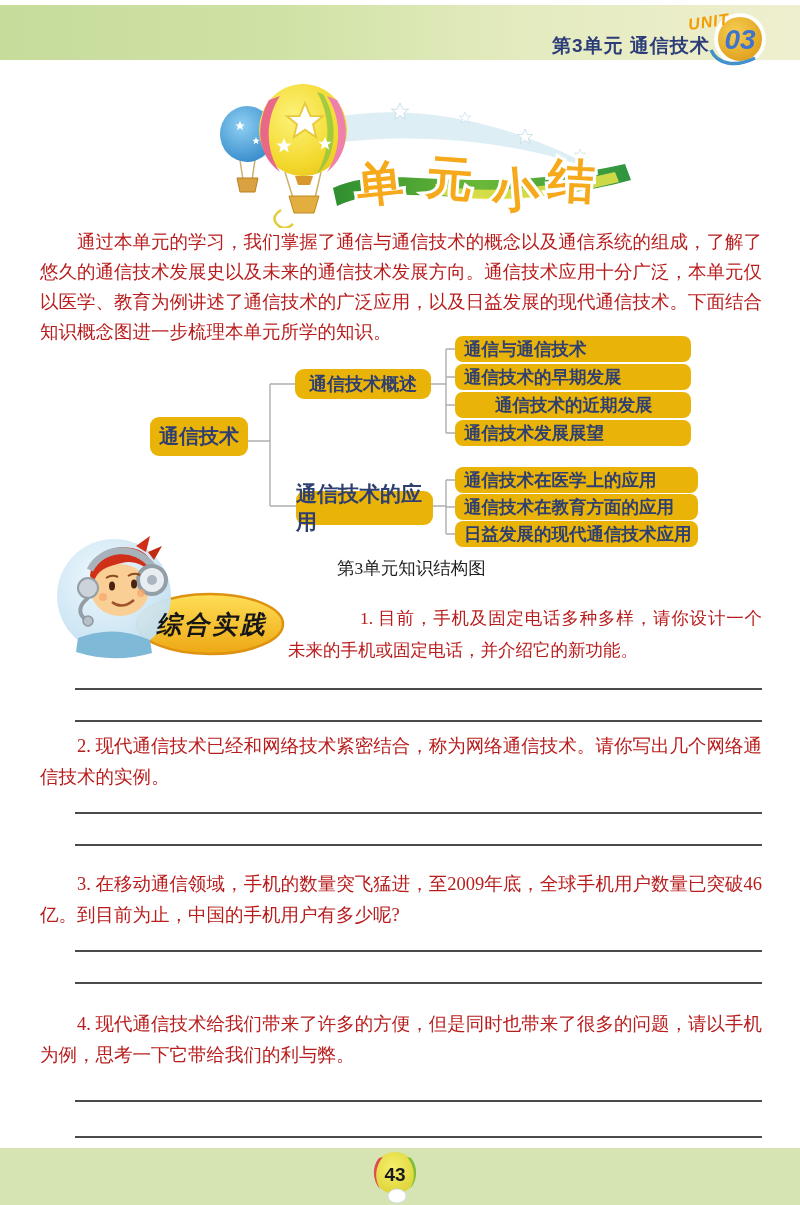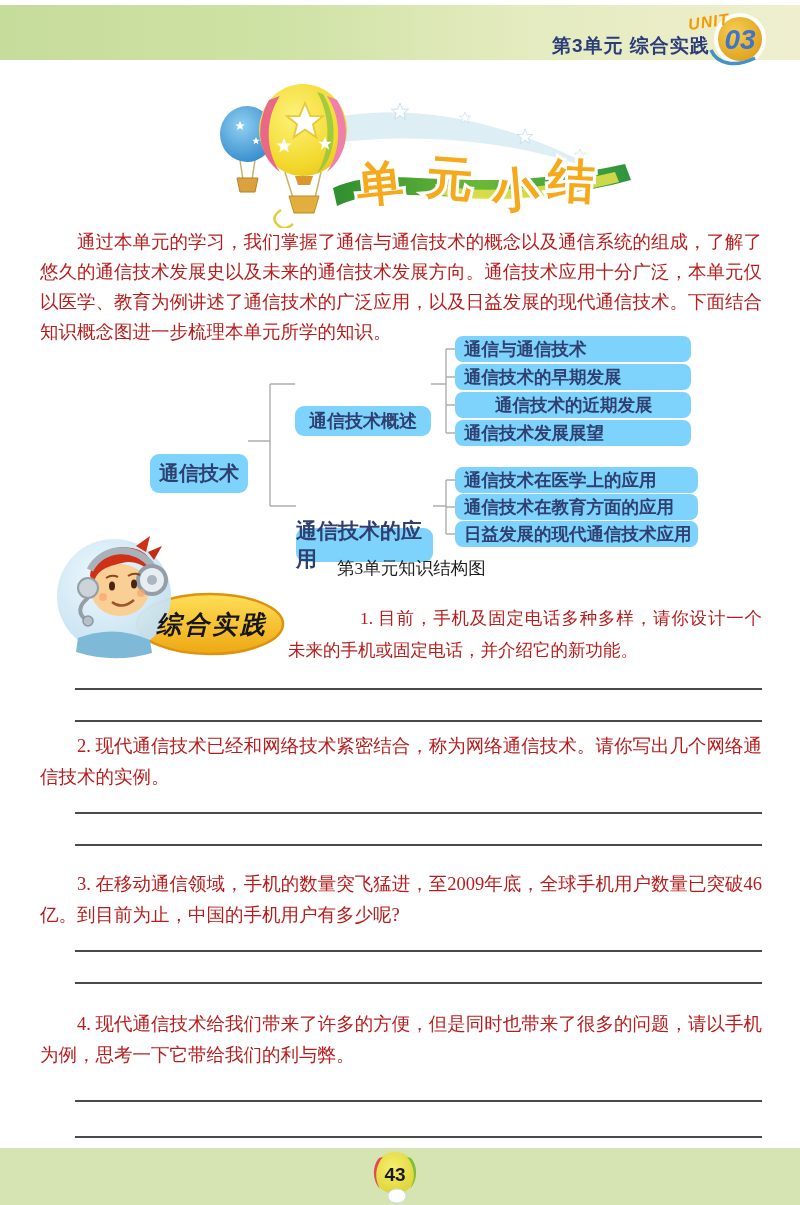--- a/index.html
+++ b/index.html
@@ -15,38 +15,38 @@
   .para{position:absolute;color:#b91c1c;text-align:justify;}
   .intro{left:40px;top:227px;width:722px;font-size:18.5px;line-height:30px;text-indent:2em;}
   .q{font-size:18.5px;line-height:31px;}
   .q1{left:288px;top:602px;width:474px;font-size:17.5px;line-height:32px;text-indent:72px;}
   .q2{left:40px;top:731px;width:722px;text-indent:2em;}
   .q3{left:40px;top:869px;width:722px;text-indent:2em;}
   .q4{left:40px;top:1009px;width:722px;text-indent:2em;}
   
   .blank{position:absolute;left:75px;width:687px;height:0;border-top:2px solid #4a4a4a;}
   
-  .cbox{position:absolute;background:#7dd3fc;border-radius:9px;color:#2e3f70;font-weight:bold;
+  .cbox{position:absolute;background:#eab308;border-radius:9px;color:#2e3f70;font-weight:bold;
         display:flex;align-items:center;box-sizing:border-box;}
-  .cbox.center{justify-content:center;margin-top:37px;}
+  .cbox.center{justify-content:center;}
   .root{left:150px;top:417px;width:98px;height:39px;font-size:20px;}
   .b1{left:295px;top:369px;width:136px;height:30px;font-size:18px;}
   .b2{left:296px;top:491px;width:137px;height:34px;font-size:21px;}
   .leaf{left:455px;width:236px;height:26px;font-size:17.5px;padding-left:9px;border-radius:8px;}
   .leaf.wide{width:243px;}
   .caption{position:absolute;left:337px;top:556px;font-size:17.5px;color:#1d1d1d;}
   
   .footer-band{position:absolute;left:0;top:1148px;width:800px;height:57px;background:#d5e4b2;}
   svg{display:block;}
 </style>
 </head>
 <body>
 
 <div class="header-band"></div>
-<div class="header-title">第3单元 综合实践</div>
+<div class="header-title">第3单元 通信技术</div>
 
 <svg class="abs" style="left:683px;top:4px;" width="90" height="64" viewBox="0 0 90 64">
   <defs>
     <radialGradient id="gradLogo" cx="40%" cy="35%" r="75%">
       <stop offset="0%" stop-color="#f6ce52"></stop>
         <stop offset="100%" stop-color="#dd9b17"></stop>
     </radialGradient>
   </defs>
   <circle cx="57" cy="35" r="26" fill="#ffffff" opacity="0.92"></circle>
   <circle cx="57" cy="35" r="23" fill="url(#gradLogo)" stroke="#ffffff" stroke-width="2"></circle>

